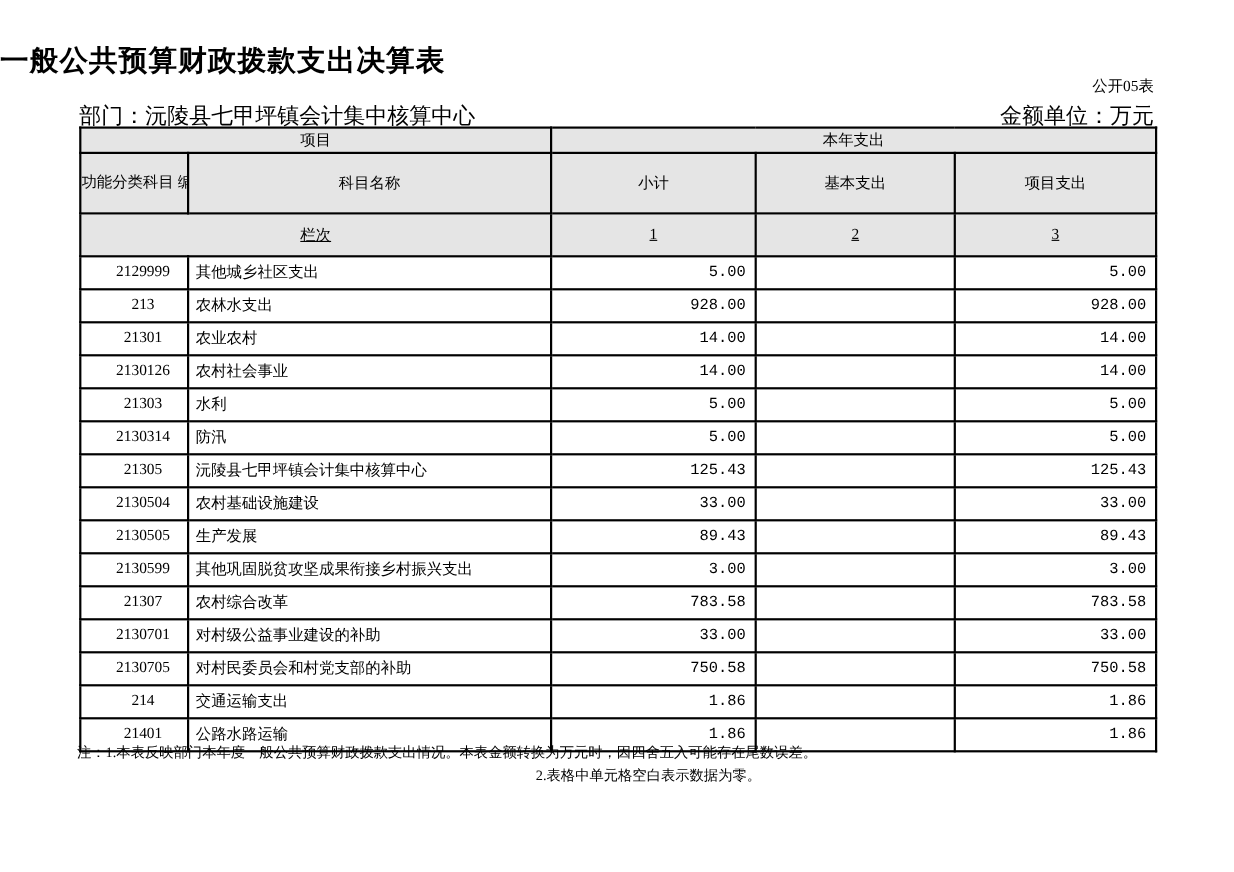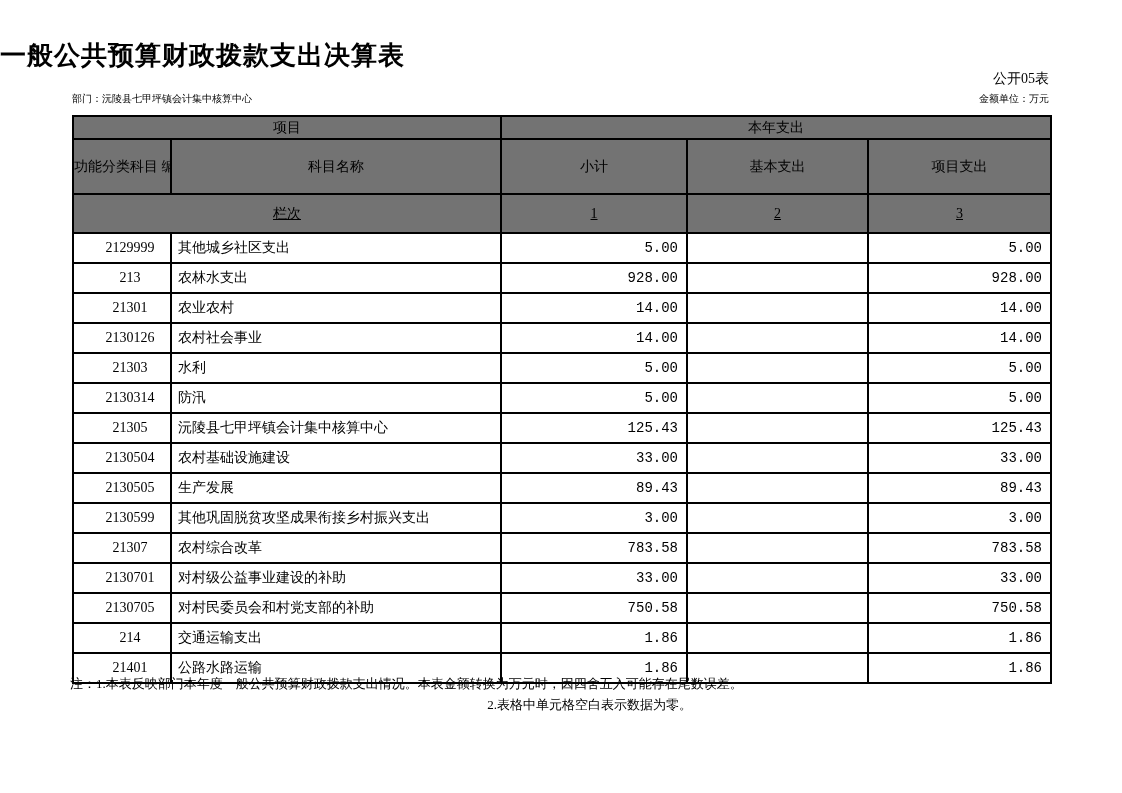--- a/index.html
+++ b/index.html
@@ -18,37 +18,37 @@
     font-size: 26px; font-weight: bold;
     letter-spacing: 1px;
   }
   .sheet-label {
     position: absolute; top: 70px; right: 73px;
     font-size: 14px;
   }
   .meta-row {
     position: absolute; top: 92px; left: 72px; right: 73px;
     display: flex; justify-content: space-between;
-    font-size: 10px;
+    font-size: 20px;
   }
 
   table.main {
     position: absolute; top: 115px; left: 72px;
     width: 978px;
     border-collapse: collapse;
     table-layout: fixed;
     font-size: 14px;
   }
   table.main th, table.main td {
     border: 2px solid #000000;
     overflow: hidden;
     white-space: nowrap;
   }
   table.main thead th {
-    background: #737373;
+    background: #e5e5e5;
     font-weight: normal;
     text-align: center;
     vertical-align: middle;
   }
   tr.hdr-group  { height: 23px; }
   tr.hdr-cols   { height: 55px; }
   tr.hdr-index  { height: 39px; text-decoration: underline; }
   th.wrap { white-space: pre-line; line-height: 19px; }
   tbody tr { height: 30px; }
   td.code { text-align: center; padding-left: 16px; }

